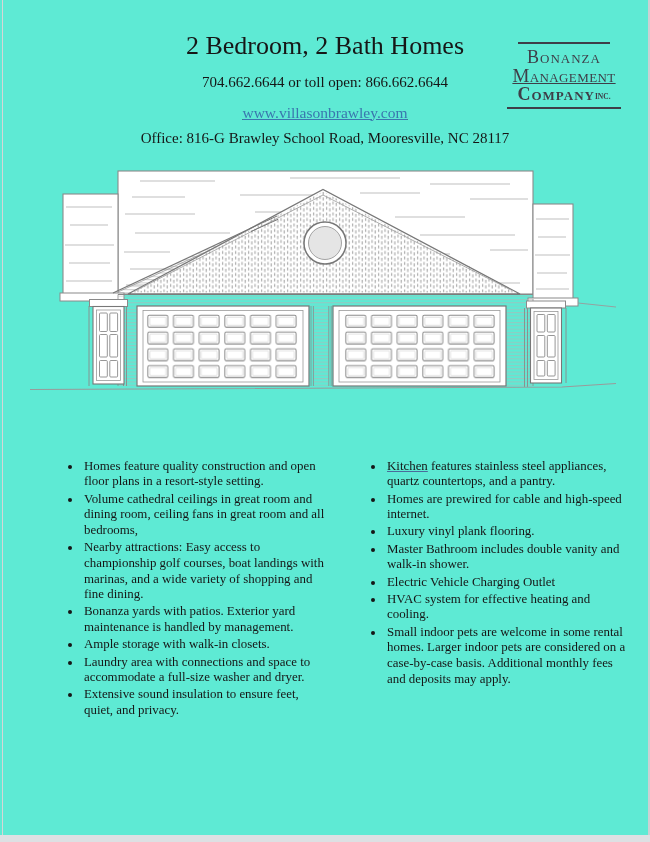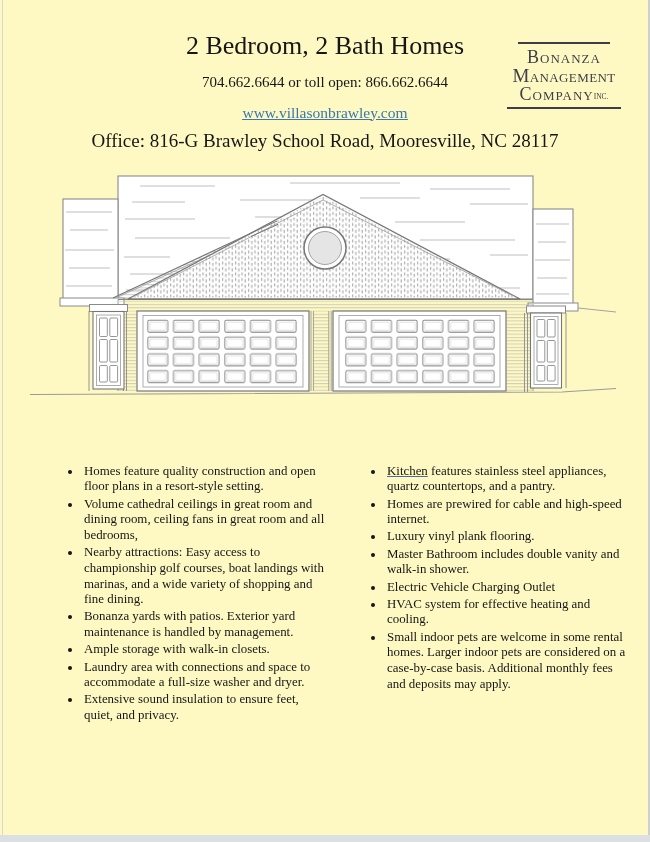--- a/index.html
+++ b/index.html
@@ -1,44 +1,44 @@
 <!DOCTYPE html>
 <html style="--link-blue: #3a77ae; --logo-ink: #3e3e48;"><head>
 <meta charset="utf-8">
 <style>
   html,body{margin:0;padding:0;background:#eceef0;}
   .page{
-    position:relative;width:650px;height:842px;background:#fef9c3;
+    position:relative;width:650px;height:842px;background:#5eead4;
     font-family:"Liberation Serif","DejaVu Serif",serif;color:#161616;
     margin:0 auto;overflow:hidden;
   }
   .edge-left{position:absolute;left:2px;top:0;bottom:0;width:1px;background:#d6d6d6;}
   .edge-right{position:absolute;right:0;top:0;bottom:0;width:2px;background:#ccd0d3;}
   .bottom-strip{position:absolute;left:0;right:0;bottom:0;height:7px;background:#dde0e3;}
 
   
   .header{position:relative;text-align:center;padding-top:32px;}
   .title{font-size:26px;line-height:1.1;}
   .subtitle{font-size:19px;margin-top:12px;}
   .phone{font-size:15px;margin-top:13px;}
   .website{margin-top:13px;font-size:15.5px;text-decoration:underline;}
   .website a{color:var(--link-blue,#3a77ae);text-decoration:underline;}
-  .office{font-size:19px;margin-top:8px;}
+  .office{font-size:15px;margin-top:8px;}
 
   
   .logo{
     position:absolute;top:42px;right:12px;width:148px;text-align:center;
     color:var(--logo-ink,#3e3e48);font-variant:small-caps;line-height:1.02;
   }
   .logo-rule{height:1.5px;background:var(--logo-ink,#3e3e48);}
   .logo-rule.top{width:92px;margin:0 auto 4px auto;}
   .logo-rule.bottom{width:114px;margin:3px auto 0 auto;height:2px;}
   .logo-l1{font-size:18px;letter-spacing:1px;}
-  .logo-l2{font-size:19px;letter-spacing:0.4px;}
-  .logo-l3{font-size:18px;letter-spacing:1px;}
+  .logo-l2{font-size:19px;letter-spacing:0.4px;text-decoration:underline;}
+  .logo-l3{font-size:18px;letter-spacing:1px;font-weight:bold;}
   .logo-inc{font-size:7.5px;letter-spacing:0;font-variant:normal;vertical-align:1px;}
 
   
   .drawing-wrap{margin-top:10px;}
 
   
   .features{display:flex;gap:34px;padding-left:56px;padding-right:22px;margin-top:58px;}
   .features .col{width:272px;}
   .features ul{margin:0;padding-left:26px;list-style:disc;}
   .features li{font-size:12.9px;line-height:15.7px;margin-bottom:1.5px;padding-left:2px;}

